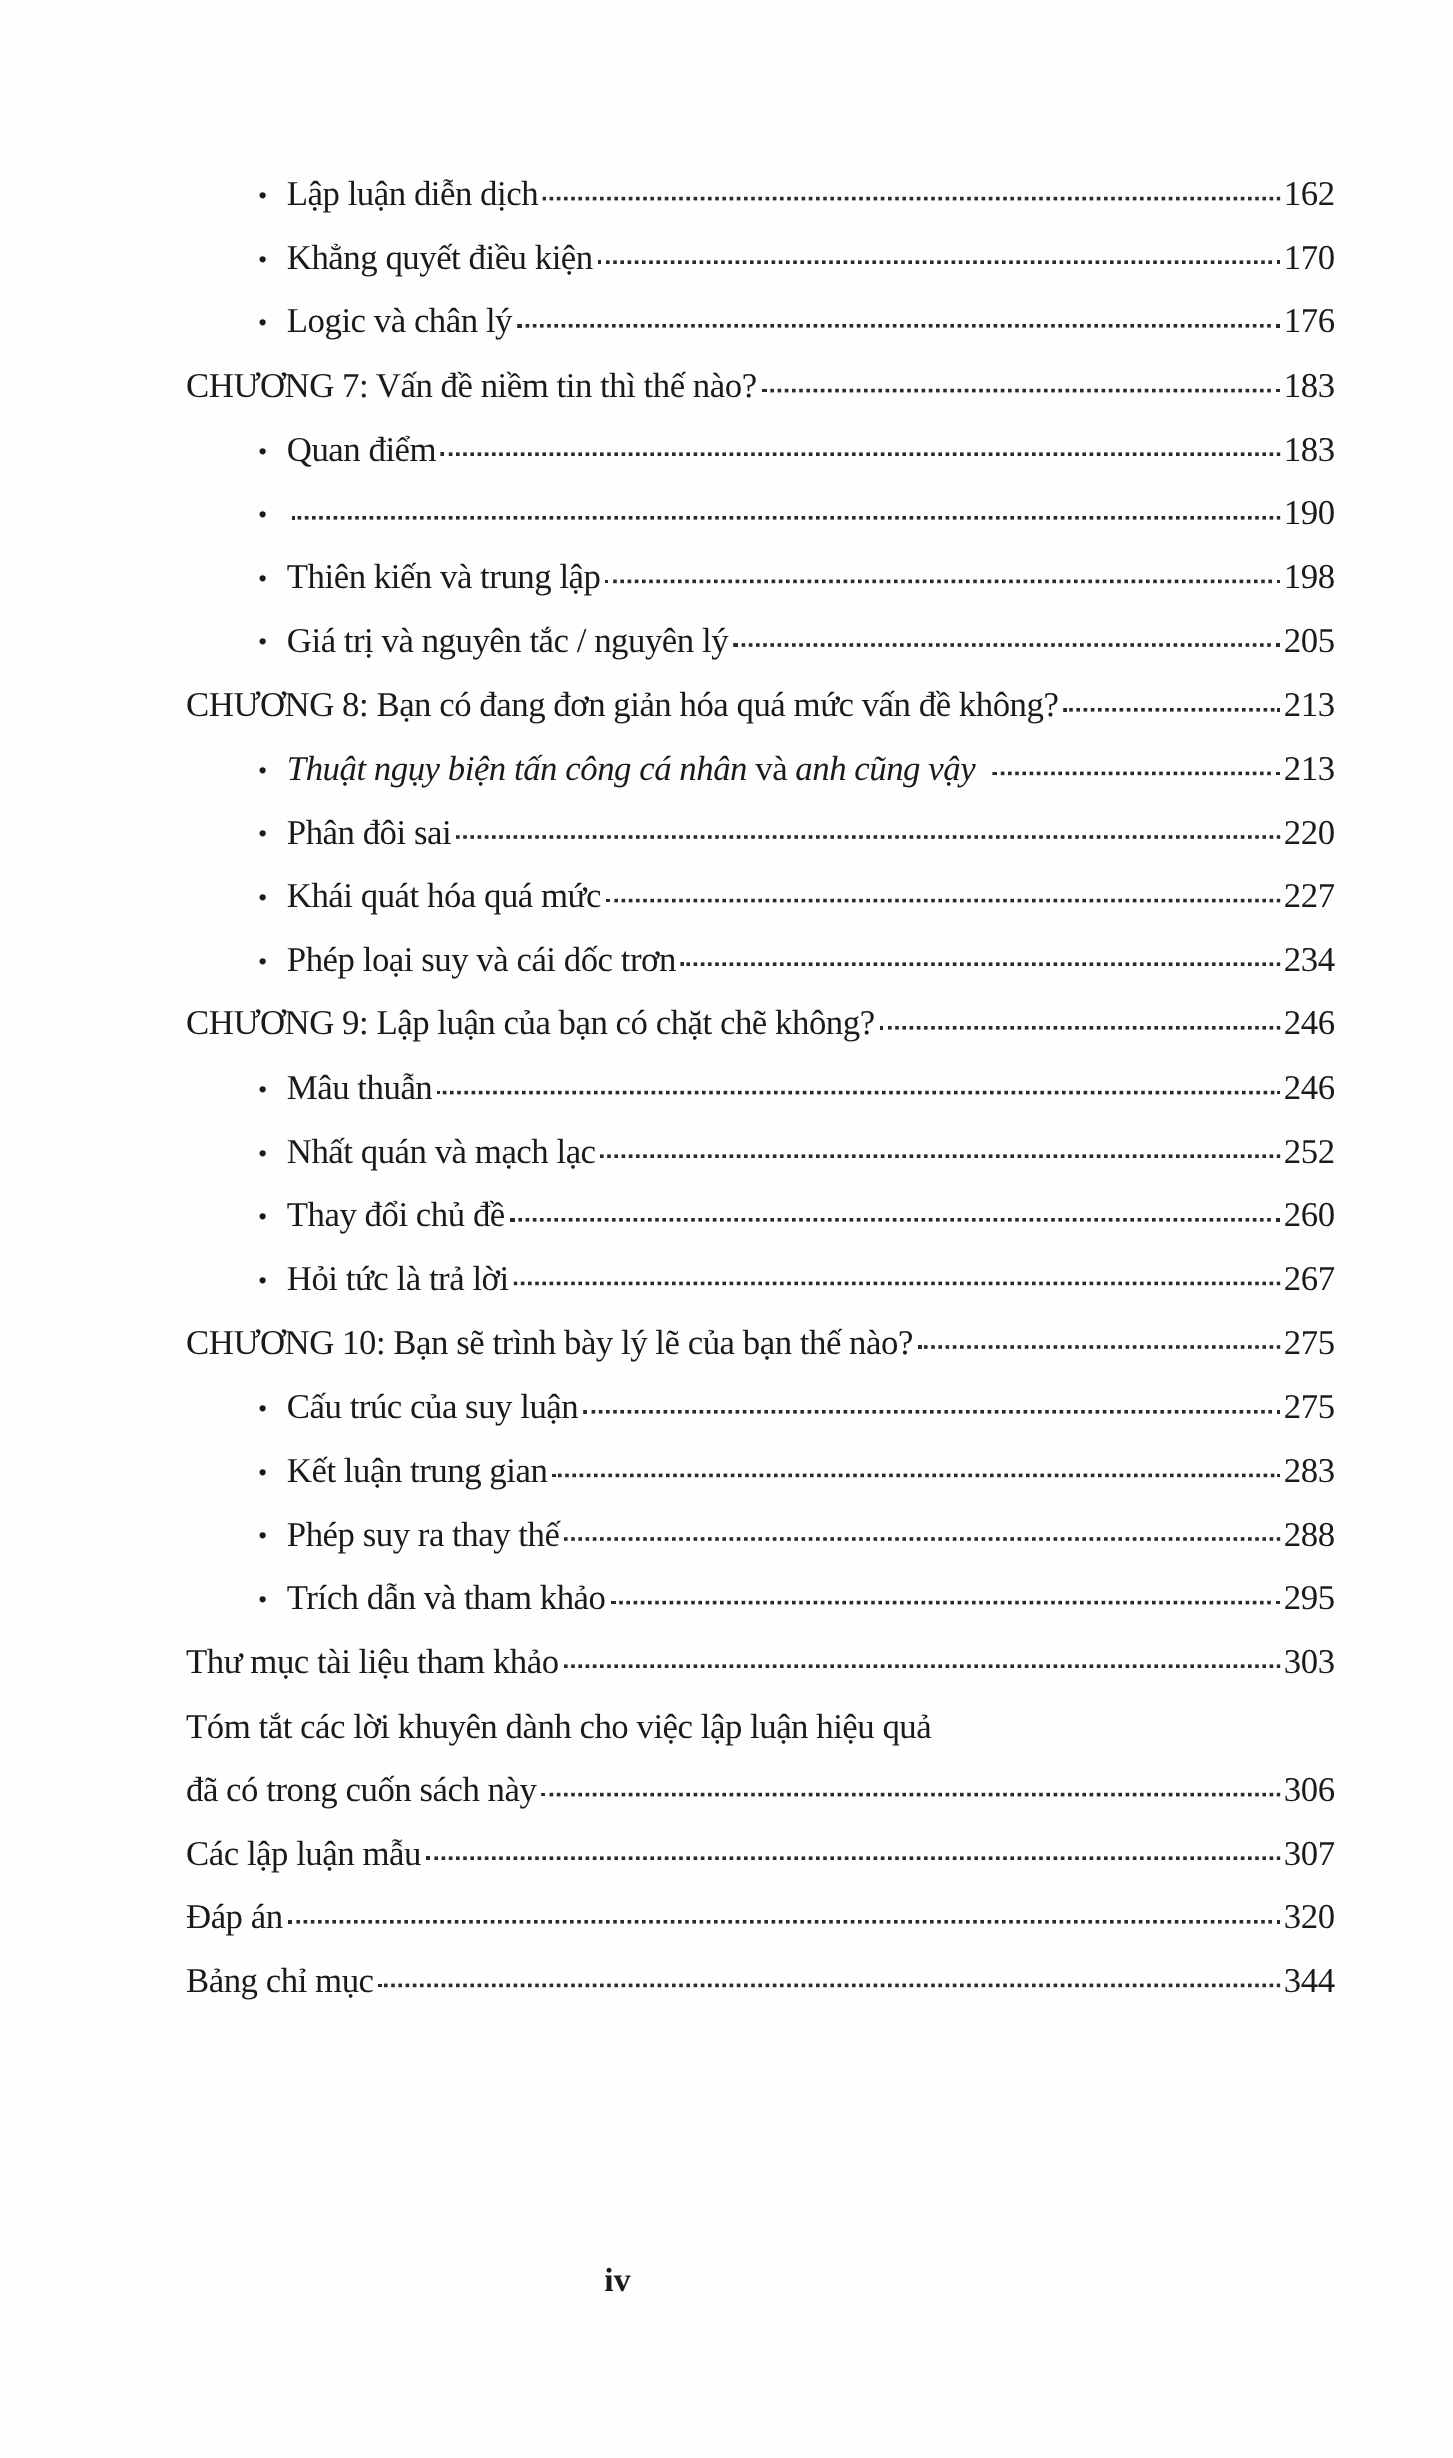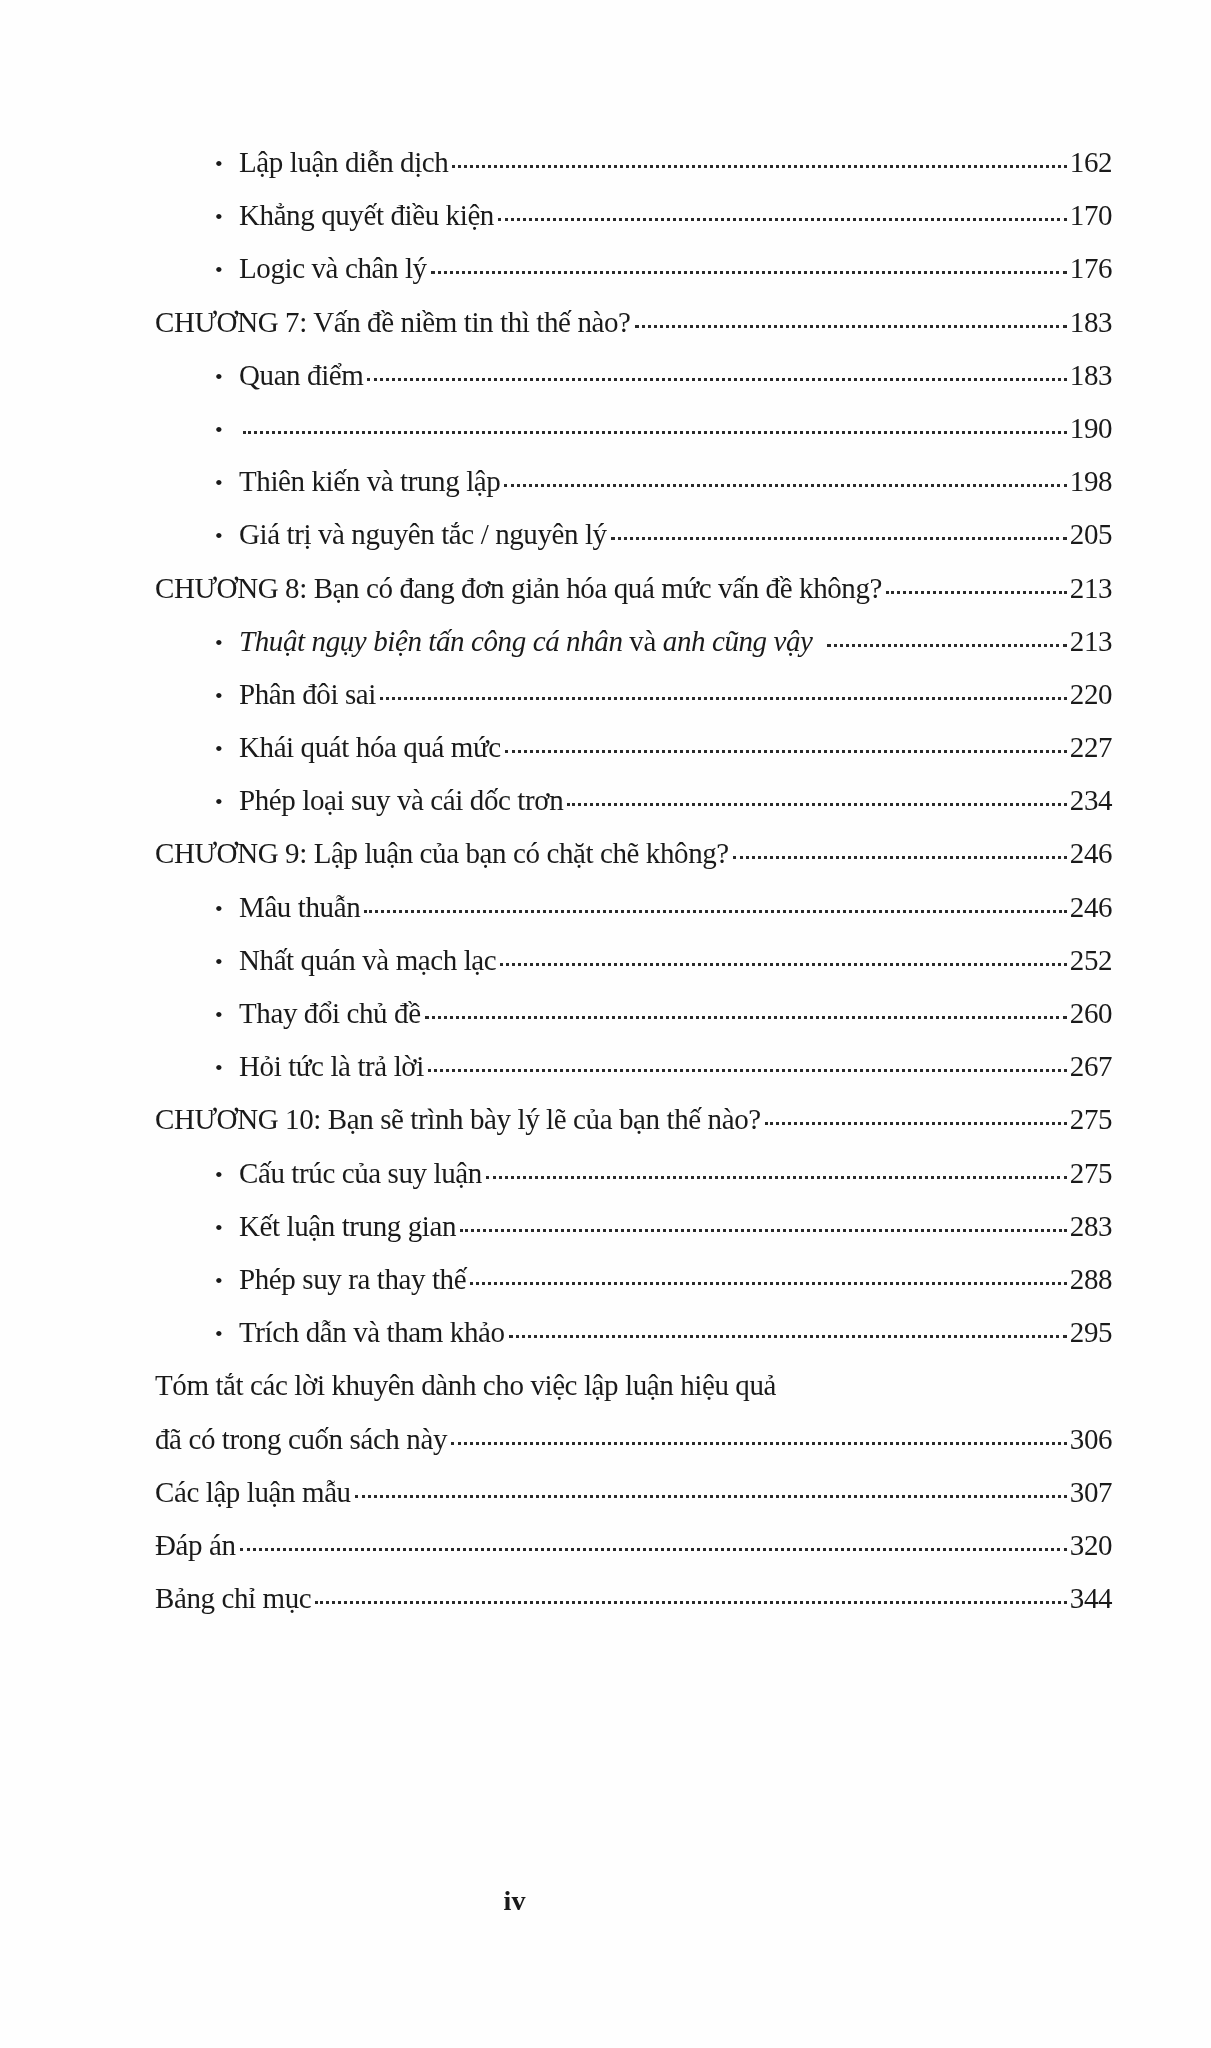--- a/index.html
+++ b/index.html
@@ -238,20 +238,25 @@
       <span class="page-num">288</span>
     </div>
 
     <div class="row sub">
       <span class="bullet">•</span>
       <span class="label">Trích dẫn và tham khảo</span>
       <span class="leader"></span>
       <span class="page-num">295</span>
     </div>
 
+    <div class="row chapter">
+      <span class="label">Thư mục tài liệu tham khảo</span>
+      <span class="leader"></span>
+      <span class="page-num">303</span>
+    </div>
 
     <div class="row chapter no-leader">
       <span class="label">Tóm tắt các lời khuyên dành cho việc lập luận hiệu quả</span>
 
     </div>
 
     <div class="row chapter">
       <span class="label">đã có trong cuốn sách này</span>
       <span class="leader"></span>
       <span class="page-num">306</span>

